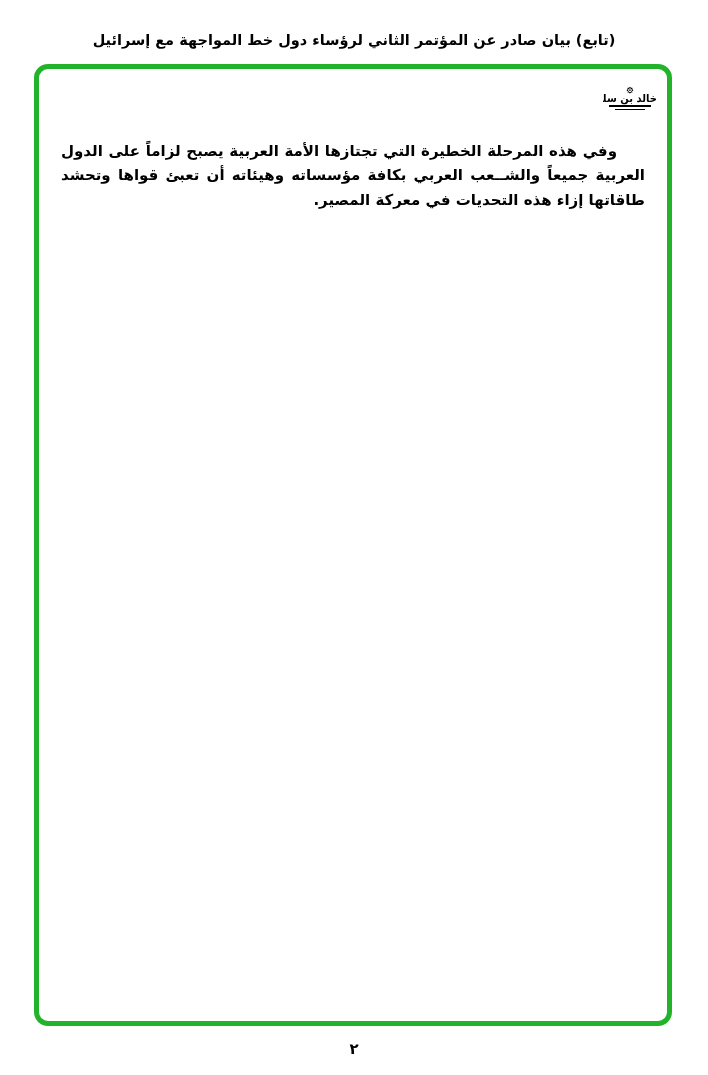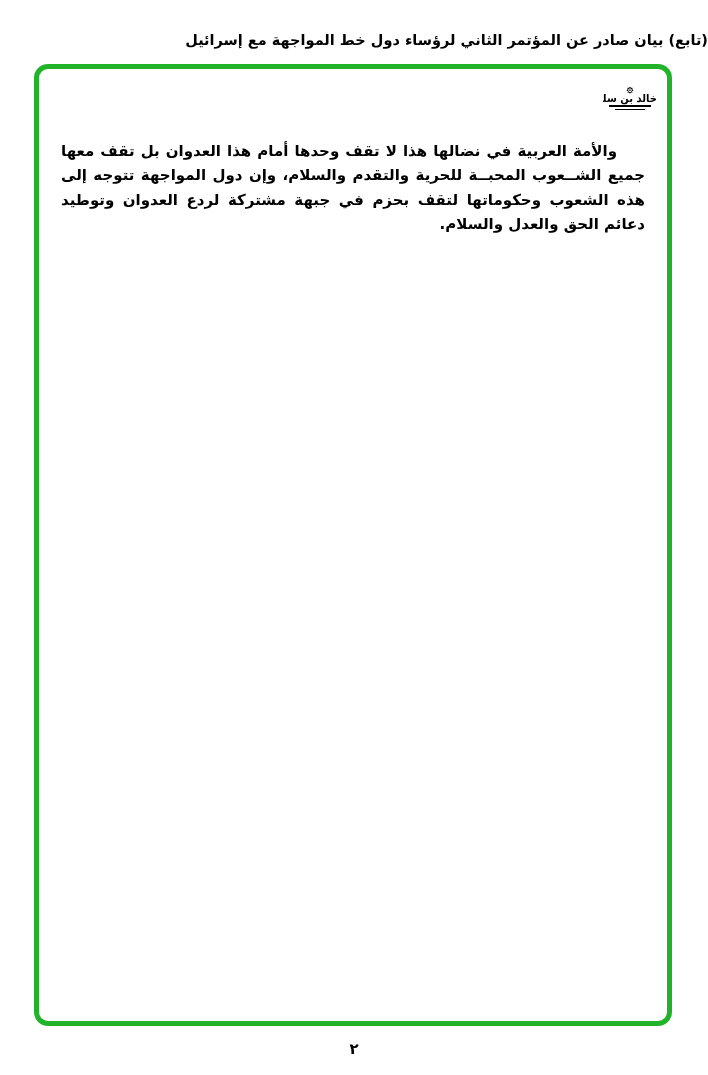--- a/index.html
+++ b/index.html
@@ -15,20 +15,21 @@
     color: #000000;
     overflow: hidden;
   }
 
   
   .doc-header {
     position: absolute;
     top: 32px;
     left: 0;
     right: 0;
+    text-align: center;
     direction: rtl;
     font-weight: bold;
     font-size: 14.5px;
     letter-spacing: 0.2px;
   }
 
   
   .frame {
     position: absolute;
     top: 64px;
@@ -108,18 +109,18 @@
 <div class="frame">
 
   <div class="stamp">
     <div class="stamp-glyph">۞</div>
     <div class="stamp-text">خالد بن سلطان</div>
     <div class="stamp-rule"></div>
     <div class="stamp-rule thin"></div>
   </div>
 
   <div class="content">
-    <p class="para">والأمة العربية في نضالها هذا لا تقف وحدها أمام هذا العدوان بل تقف معها جميع الشــعوب المحبــة للحرية والتقدم والسلام، وإن دول المواجهة تتوجه إلى هذه الشعوب وحكوماتها لتقف بحزم في جبهة مشتركة لردع العدوان وتوطيد دعائم الحق والعدل والسلام.</p>
+    <p class="para">وفي هذه المرحلة الخطيرة التي تجتازها الأمة العربية يصبح لزاماً على الدول العربية جميعاً والشــعب العربي بكافة مؤسساته وهيئاته أن تعبئ قواها وتحشد طاقاتها إزاء هذه التحديات في معركة المصير.</p>
   </div>
 
 </div>
 
 <div class="page-number">٢</div>
 
 </body></html>

